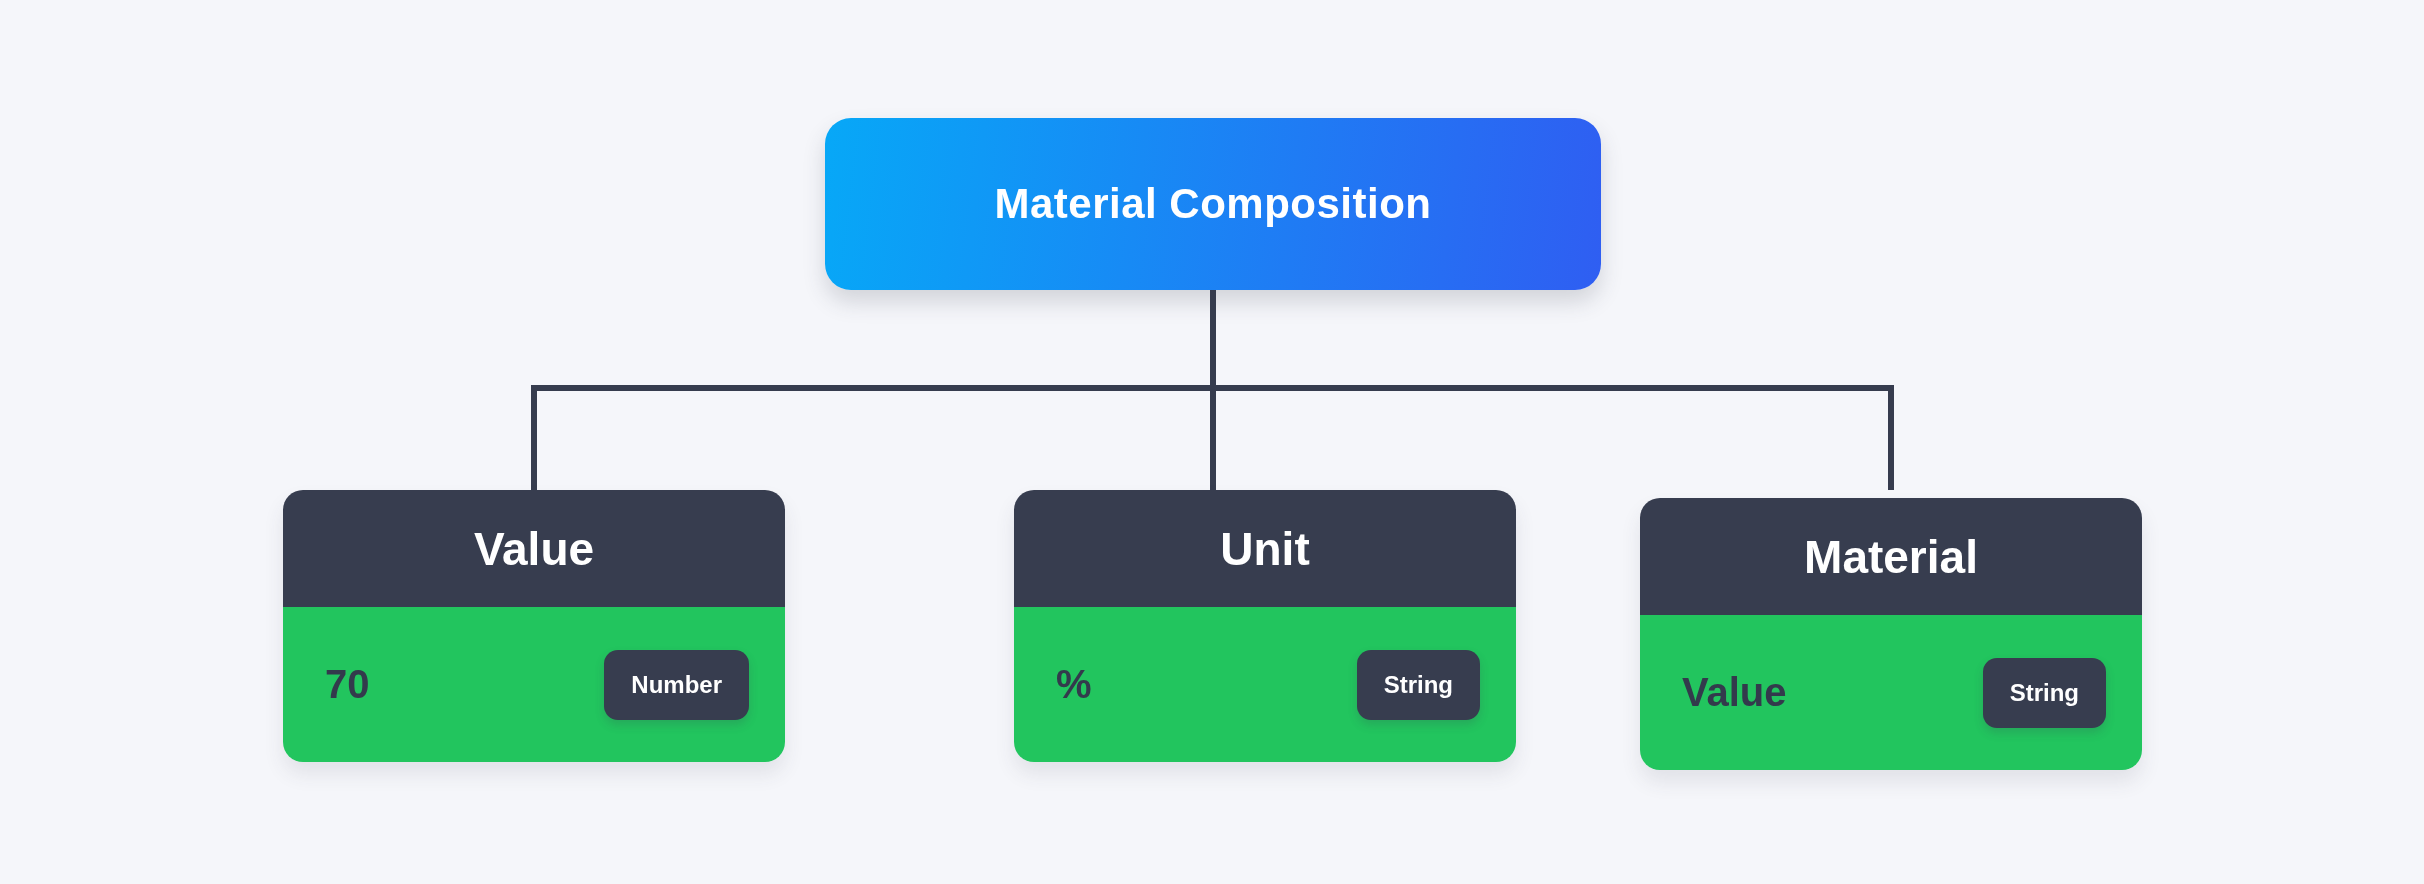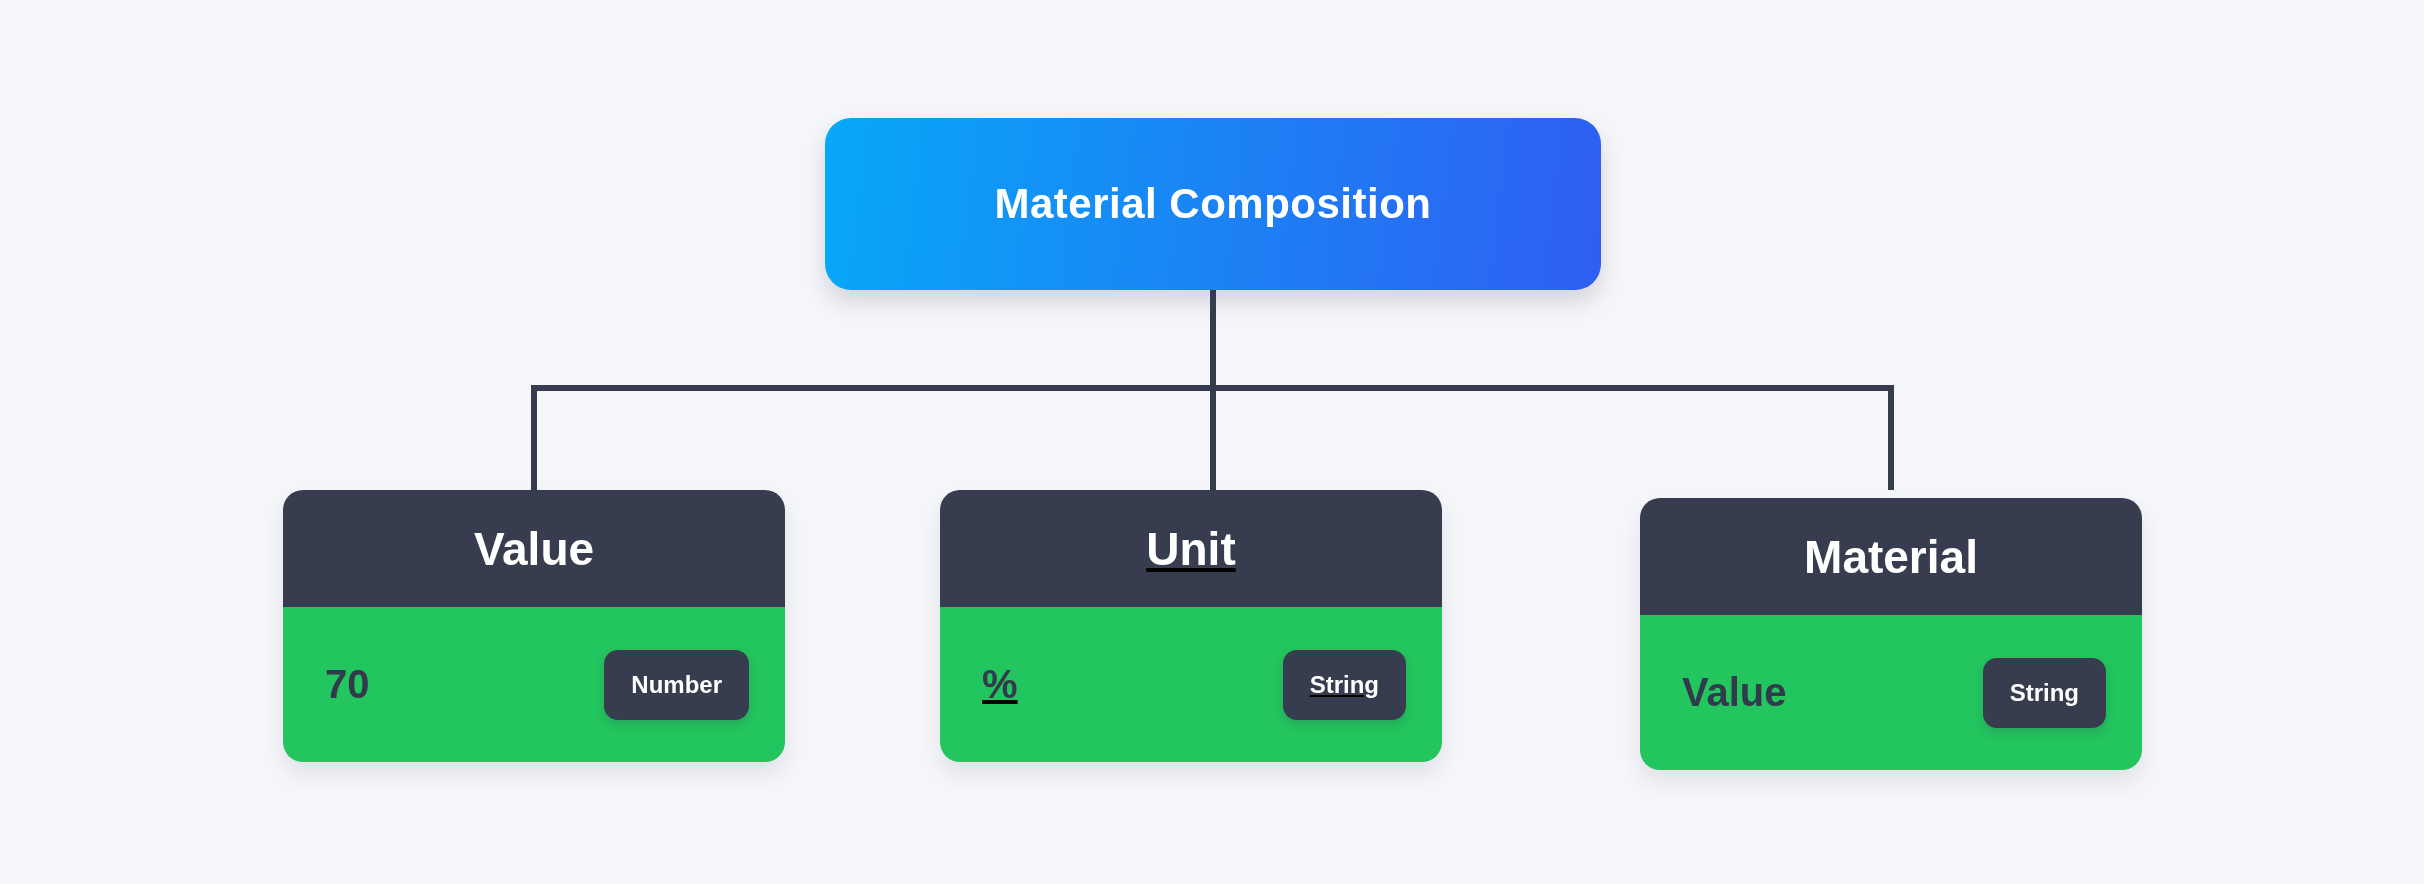--- a/index.html
+++ b/index.html
@@ -54,21 +54,21 @@
   
   .card {
     position: absolute;
     top: 490px;
     width: 502px; height: 272px;
     border-radius: 20px;
     box-shadow: 0 12px 20px rgba(55, 61, 79, 0.10);
     cursor: pointer;
   }
   .card-0 { left: 283px; }
-  .card-1 { left: 940px; text-decoration: underline; }
+  .card-1 { left: 1014px; }
   .card-2 { left: 1640px; margin-top: 8px; }
   .card-header {
     height: 117px;
     background: var(--slate);
     border-radius: 20px 20px 0 0;
     display: flex; align-items: center; justify-content: center;
   }
   .card-title {
     color: #ffffff;
     font-size: 46px;

